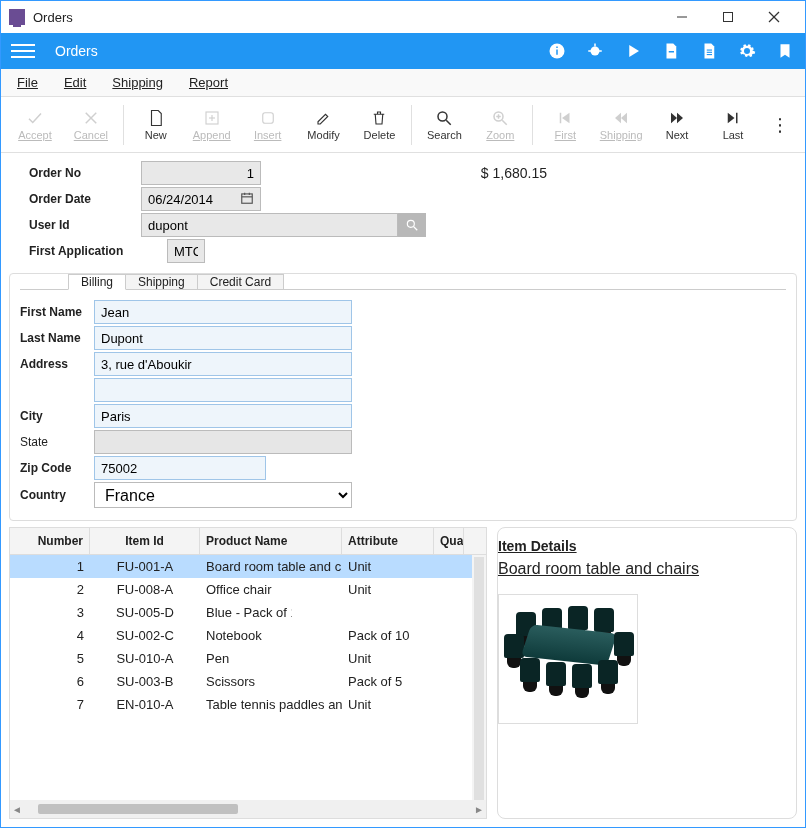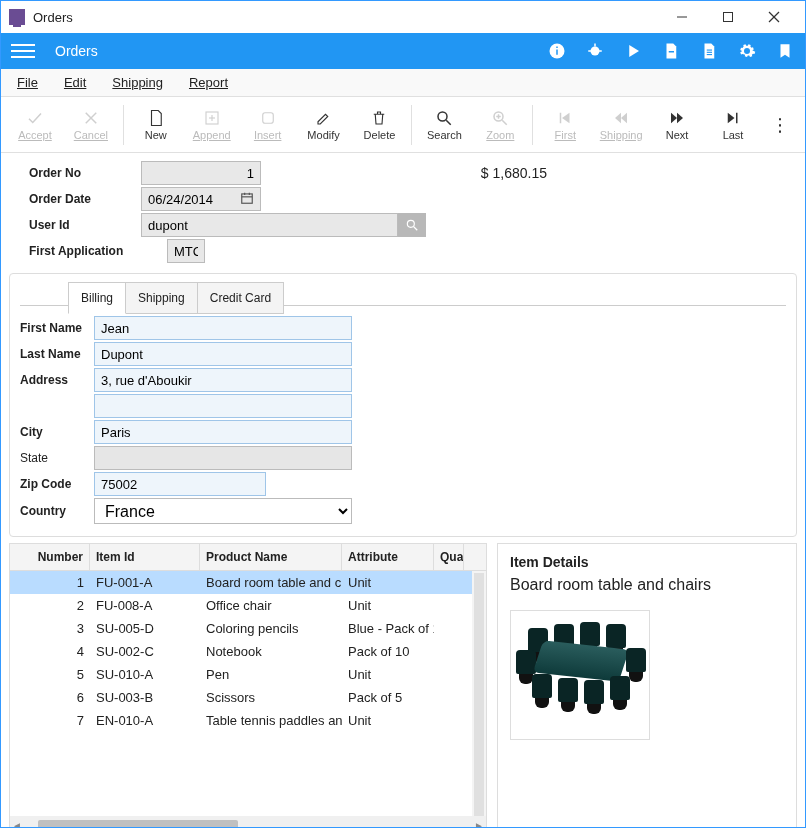--- a/index.html
+++ b/index.html
@@ -48,51 +48,51 @@
 .form-row .user-wrap { display:flex; width:285px; }
 .form-row .user-wrap input { flex:1; text-align:left; border:1px solid #bbb; background:#e8e8e8; height:24px; padding:3px 6px; font-size:13px; }
 .form-row .user-wrap .search-btn { width:28px; background:#b8b8b8; display:flex; align-items:center; justify-content:center; cursor:pointer; }
 .form-row .user-wrap .search-btn svg { fill:#fff; width:14px; height:14px; }
 .form-row .inp-origin { width:38px; text-align:left; }
 .form-row .lbl-origin { width:138px; }
 
 
 .tabs-panel { margin:6px 8px; border:1px solid #ddd; border-radius:4px; padding:4px 10px 10px 10px; position:relative; }
 .tabs { display:flex; margin-left:48px; margin-top:-4px; }
-.tab { border:1px solid #ccc; padding:8px 12px; font-size:12px; background:#f4f4f4; margin-right:-1px; cursor:pointer; position:relative; top:8px; }
+.tab { border:1px solid #ccc; padding:0 12px; font-size:12px; background:#f4f4f4; margin-right:-1px; cursor:pointer; position:relative; top:0; }
 .tab.active { background:#fff; border-bottom-color:#fff; font-weight:400; z-index:2; }
 .tab-body { border-top:1px solid #ccc; margin-top:-1px; padding-top:8px; }
 .tab-row { display:flex; align-items:center; margin:2px 0; }
 .tab-row .tlbl { width:74px; font-weight:700; font-size:12px; }
 .tab-row input { border:1px solid #9fc5e8; background:#eef5fb; padding:3px 6px; font-size:13px; height:24px; width:258px; }
 .tab-row .short { width:172px; }
 .tab-row select { border:1px solid #bbb; background:#fff; padding:3px 6px; font-size:16px; height:26px; width:258px; }
 .tab-row .state-inp { border:1px solid #bbb; background:#e6e6e6; }
 
 
 .bottom-split { display:flex; padding:0 8px 8px 8px; gap:10px; height:300px; }
 .grid-wrap { flex:1; border:1px solid #ddd; display:flex; flex-direction:column; overflow:hidden; }
 .grid-header { display:flex; background:#f4f4f4; border-bottom:1px solid #ddd; font-weight:700; font-size:12px; }
 .grid-header .gh { padding:6px 6px; border-right:1px solid #ddd; overflow:hidden; white-space:nowrap; }
 .grid-body { flex:1; overflow:auto; background:#fff; position:relative; }
 .grid-row { display:flex; font-size:13px; cursor:default; }
 .grid-row.selected { background:#b9dcff; }
 .grid-row .gc { padding:4px 6px; overflow:hidden; white-space:nowrap; }
 .c-num { width:80px; text-align:right; }
-.c-item { width:110px; }
+.c-item { width:110px;text-align:center; }
 .c-prod { width:142px; }
 .c-attr { width:92px; }
 .c-qua { width:30px; }
 .grid-hscroll { height:18px; background:#f0f0f0; display:flex; align-items:center; }
 .grid-hscroll .thumb { margin-left:14px; height:10px; width:200px; background:#c0c0c0; border-radius:2px; }
 .grid-hscroll .arrow { width:14px; text-align:center; font-size:10px; color:#888; }
 .grid-vscroll { position:absolute; right:0; top:0; bottom:0; width:14px; background:#f4f4f4; }
 .grid-vscroll .vthumb { margin:2px; height:100%; background:#e0e0e0; }
 
-.details-wrap { width:300px; border:1px solid #ddd; border-radius:0; padding:10px 12px; display:flex; flex-direction:column; }
+.details-wrap { width:300px; border:1px solid #ddd; border-radius:8px; padding:10px 0; display:flex; flex-direction:column;text-decoration:underline; }
 .details-wrap .det-title { font-weight:700; font-size:14px; margin-bottom:6px; }
 .details-wrap .det-desc { font-size:16px; margin-bottom:16px; }
 .details-wrap .det-img { width:140px; height:130px; border:1px solid #ddd; padding:4px; display:flex; align-items:center; justify-content:center; }
 
 
 .conf-table { position:relative; width:120px; height:110px; }
 .conf-table .tbl-top { position:absolute; left:18px; top:25px; width:86px; height:32px; background:linear-gradient(#2a5d5d,#0e3a3a); transform:skew(-18deg,6deg); border-radius:6px; }
 .conf-table .chair { position:absolute; width:20px; height:24px; background:#0a2525; border-radius:4px 4px 2px 2px; }
 .conf-table .chair::after { content:''; position:absolute; bottom:-10px; left:3px; width:14px; height:10px; background:#111; border-radius:0 0 6px 6px; }
 .conf-table .c1{ left:8px; top:8px;} .conf-table .c2{ left:34px; top:4px;} .conf-table .c3{ left:60px; top:2px;} .conf-table .c4{ left:86px; top:4px;}
@@ -383,21 +383,20 @@
         <div class="grid-row">
           <div class="gc c-num">2</div>
           <div class="gc c-item">FU-008-A</div>
           <div class="gc c-prod">Office chair</div>
           <div class="gc c-attr">Unit</div>
           <div class="gc c-qua"></div>
         </div>
         <div class="grid-row">
           <div class="gc c-num">3</div>
           <div class="gc c-item">SU-005-D</div>
-          <div class="gc c-prod">Coloring pencils</div>
           <div class="gc c-attr">Blue - Pack of 1</div>
           <div class="gc c-qua"></div>
         </div>
         <div class="grid-row">
           <div class="gc c-num">4</div>
           <div class="gc c-item">SU-002-C</div>
           <div class="gc c-prod">Notebook</div>
           <div class="gc c-attr">Pack of 10</div>
           <div class="gc c-qua"></div>
         </div>

